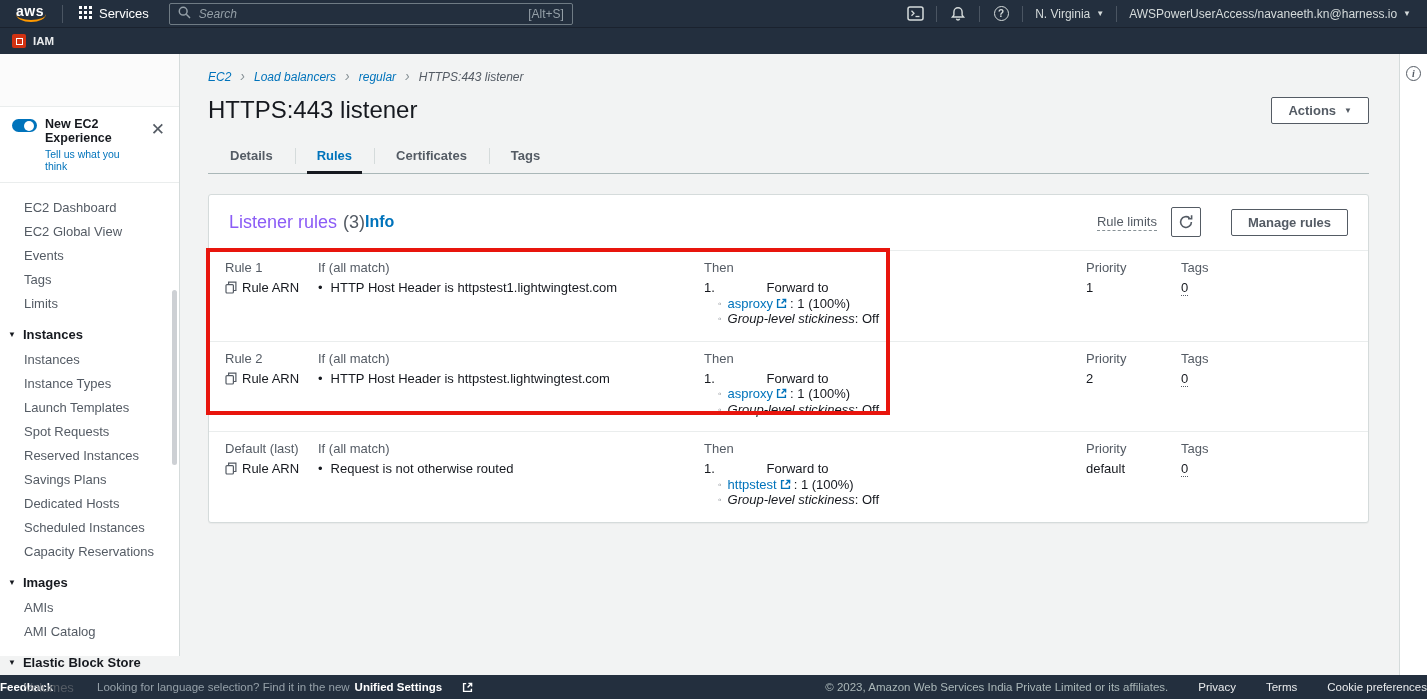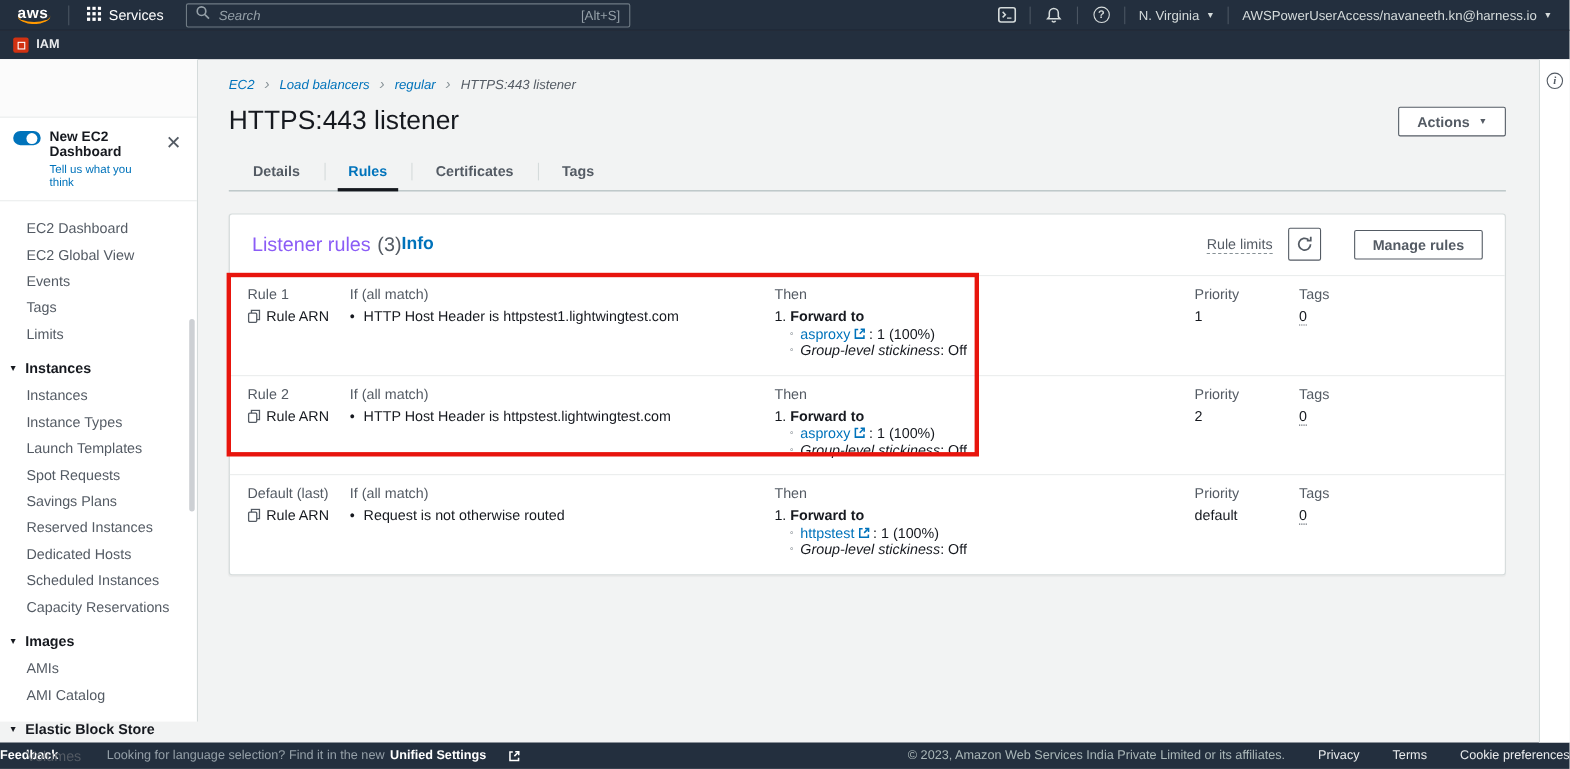--- a/index.html
+++ b/index.html
@@ -82,21 +82,21 @@
   .header-right { margin-left:auto; display:flex; align-items:center; gap:14px; }
   .rule-limits { font-size:13px; color:#545b64; border-bottom:1px dashed #879196; padding-bottom:1px; cursor:pointer; }
   .icon-btn { width:30px; height:30px; border:1px solid #545b64; border-radius:2px; background:#fff; display:flex; align-items:center; justify-content:center; cursor:pointer; }
 
   .rule-row { display:grid; grid-template-columns:93px 386px 382px 95px 1fr; padding:9px 16px 14px; border-top:1px solid #eaeded; min-height:82px; }
   .col-label { font-size:13px; color:#545b64; margin-bottom:5px; }
   .arn { display:flex; align-items:center; gap:5px; font-size:13px; color:#16191f; cursor:pointer; }
   .cond-line { display:flex; gap:8px; font-size:13px; color:#16191f; line-height:16px; }
   .bullet { color:#16191f; }
   .then-line { font-size:13px; color:#16191f; line-height:15.5px; }
-  .then-line b { font-weight:bold; }
+  .then-line b { font-weight:normal;margin-left:48px; }
   .sub-line { display:flex; align-items:center; gap:6px; font-size:13px; color:#16191f; line-height:15.5px; padding-left:14px; }
   .sub-bullet { color:#687078; font-size:10px; }
   .tgt-link { color:#0073bb; display:inline-flex; align-items:center; gap:3px; cursor:pointer; text-decoration:none; }
   .stick-label { font-style:italic; }
   .val { font-size:13px; color:#16191f; }
   .tags-val { font-size:13px; color:#16191f; border-bottom:1px dotted #545b64; width:fit-content; cursor:pointer; }
 
   
   .red-box { position:absolute; left:206px; top:248px; width:684px; height:167px; border:4px solid #e8150d; z-index:6; pointer-events:none; }
 
@@ -182,42 +182,42 @@
   <span class="favbar-label">IAM</span>
 </div>
 
 <div class="content">
 
   <aside class="sidebar">
     <div class="sidebar-top"></div>
     <div class="exp-block">
       <span class="toggle"></span>
       <div class="exp-texts">
-        <div class="exp-title">New EC2 Dashboard</div>
+        <div class="exp-title">New EC2 Experience</div>
         <div class="exp-link">Tell us what you think</div>
       </div>
       <span class="close-x">✕</span>
     </div>
     <nav class="nav">
       <div class="nav-item">EC2 Dashboard</div>
       <div class="nav-item">EC2 Global View</div>
       <div class="nav-item">Events</div>
       <div class="nav-item">Tags</div>
       <div class="nav-item">Limits</div>
 
       <div class="section-head">
         <span class="tri">▼</span>
         <span>Instances</span>
       </div>
       <div class="nav-item">Instances</div>
       <div class="nav-item">Instance Types</div>
       <div class="nav-item">Launch Templates</div>
       <div class="nav-item">Spot Requests</div>
+      <div class="nav-item">Reserved Instances</div>
       <div class="nav-item">Savings Plans</div>
-      <div class="nav-item">Reserved Instances</div>
       <div class="nav-item">Dedicated Hosts</div>
       <div class="nav-item">Scheduled Instances</div>
       <div class="nav-item">Capacity Reservations</div>
 
       <div class="section-head">
         <span class="tri">▼</span>
         <span>Images</span>
       </div>
       <div class="nav-item">AMIs</div>
       <div class="nav-item">AMI Catalog</div>

